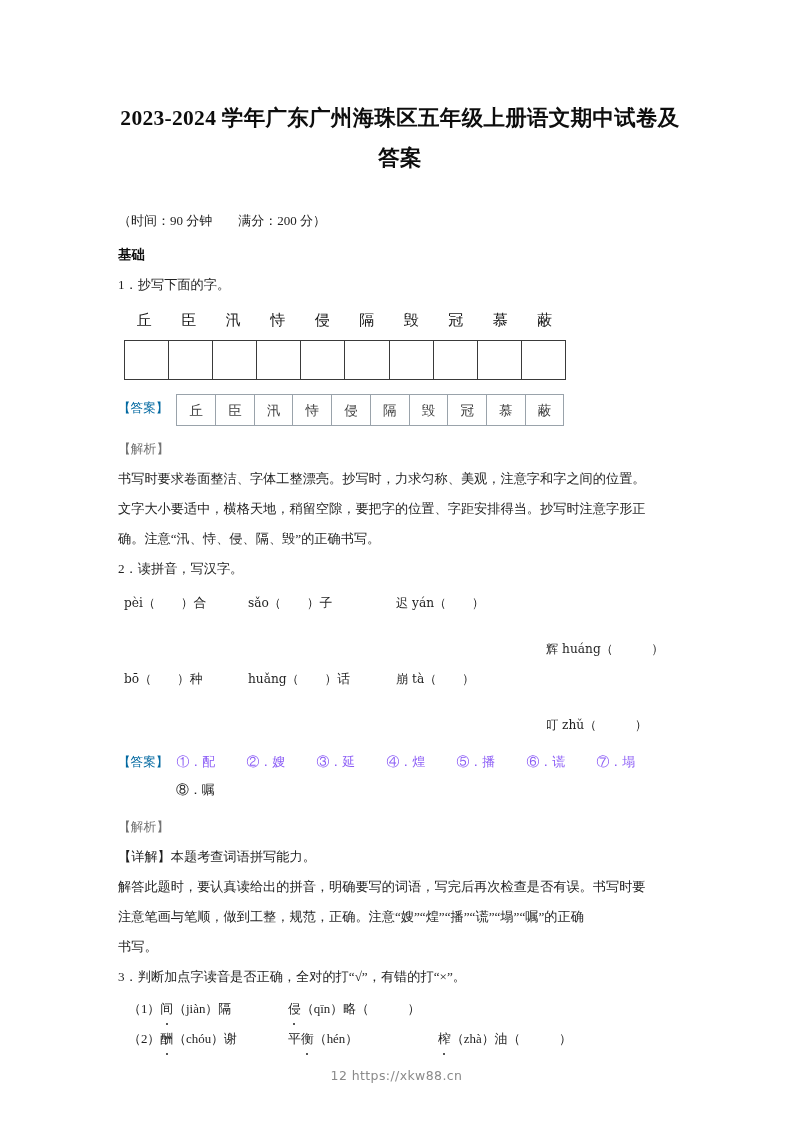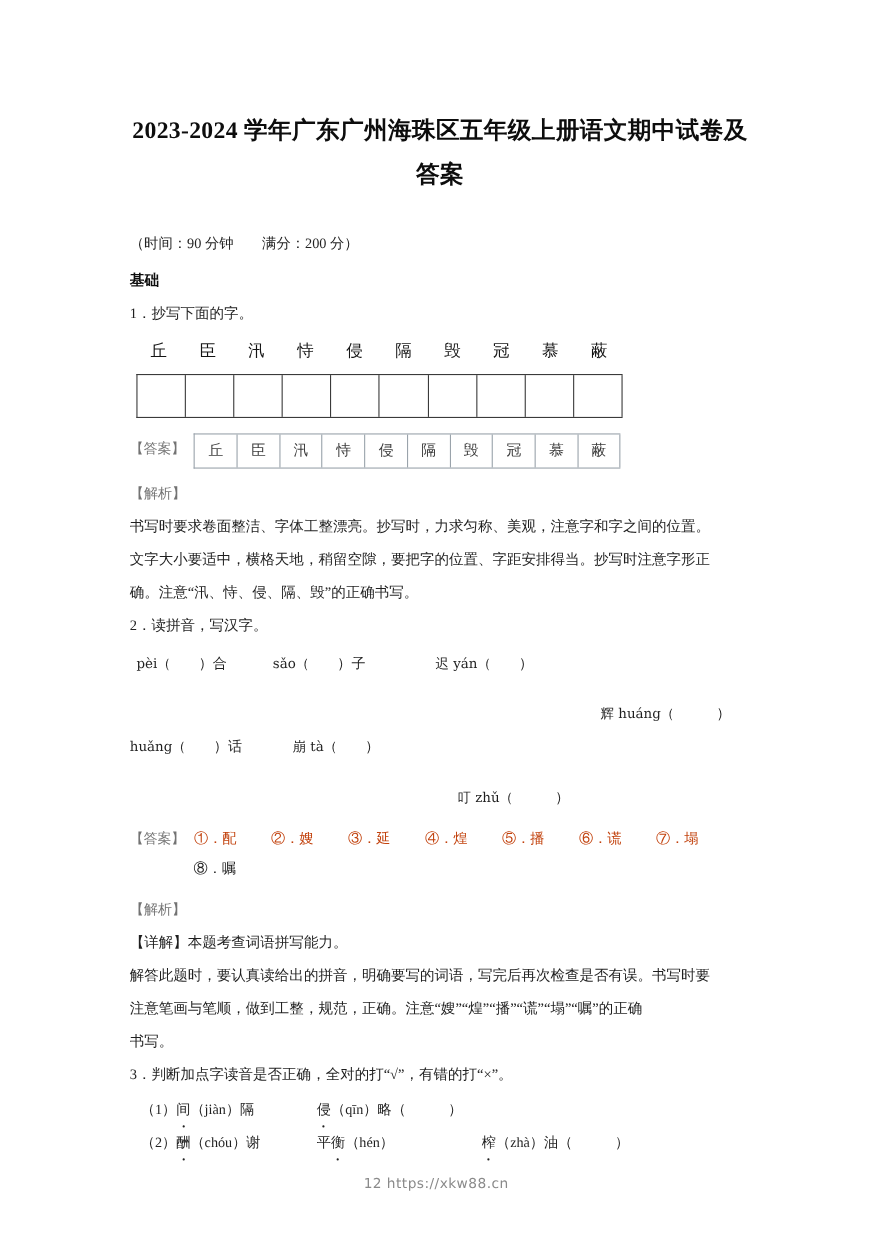--- a/index.html
+++ b/index.html
@@ -97,21 +97,21 @@
     box-sizing: border-box;
   }
 
   
   .ans-grid-row {
     display: flex;
     align-items: flex-start;
     margin-top: 14px;
   }
   .ans-label {
-    color: #737373;
+    color: #0369a1;
     font-size: 12.6px;
     line-height: 28px;
     white-space: nowrap;
     flex: 0 0 auto;
     padding-right: 8px;
   }
   .ans-grid {
     display: flex;
     width: 388px;
     border-top: 1px solid #9aa3ab;
@@ -165,21 +165,21 @@
   }
   .ans-items {
     display: flex;
     flex: 1 1 auto;
     flex-wrap: wrap;
   }
   .ans-items .ai {
     width: 70px;
     font-size: 12.9px;
     line-height: 28px;
-    color: #c2410c;
+    color: #8b5cf6;
     white-space: pre;
   }
   .ans-cont {
     padding-left: 58px;
     font-size: 12.9px;
     line-height: 28px;
     color: #1f1f1f;
     white-space: pre;
   }
 
@@ -288,20 +288,21 @@
     <div class="q-line">2．读拼音，写汉字。</div>
 
     <div class="pinyin-block">
       <div class="pinyin-row">
         <span class="pcell c1"><span class="py">pèi（</span><span>　　）合</span></span>
         <span class="pcell c2"><span class="py">sǎo（</span><span>　　）子</span></span>
         <span class="pcell c3"><span class="py">迟 yán（</span><span>　　）</span></span>
         <span class="pcell c4"><span class="py">辉 huáng（</span><span>　　　）</span></span>
       </div>
       <div class="pinyin-row">
+        <span class="pcell c1"><span class="py">bō（</span><span>　　）种</span></span>
         <span class="pcell c2"><span class="py">huǎng（</span><span>　　）话</span></span>
         <span class="pcell c3"><span class="py">崩 tà（</span><span>　　）</span></span>
         <span class="pcell c4"><span class="py">叮 zhǔ（</span><span>　　　）</span></span>
       </div>
     </div>
 
     <div class="ans-list-row">
       <span class="ans-label">【答案】</span>
       <span class="ans-items">
         <span class="ai">①．配</span>

